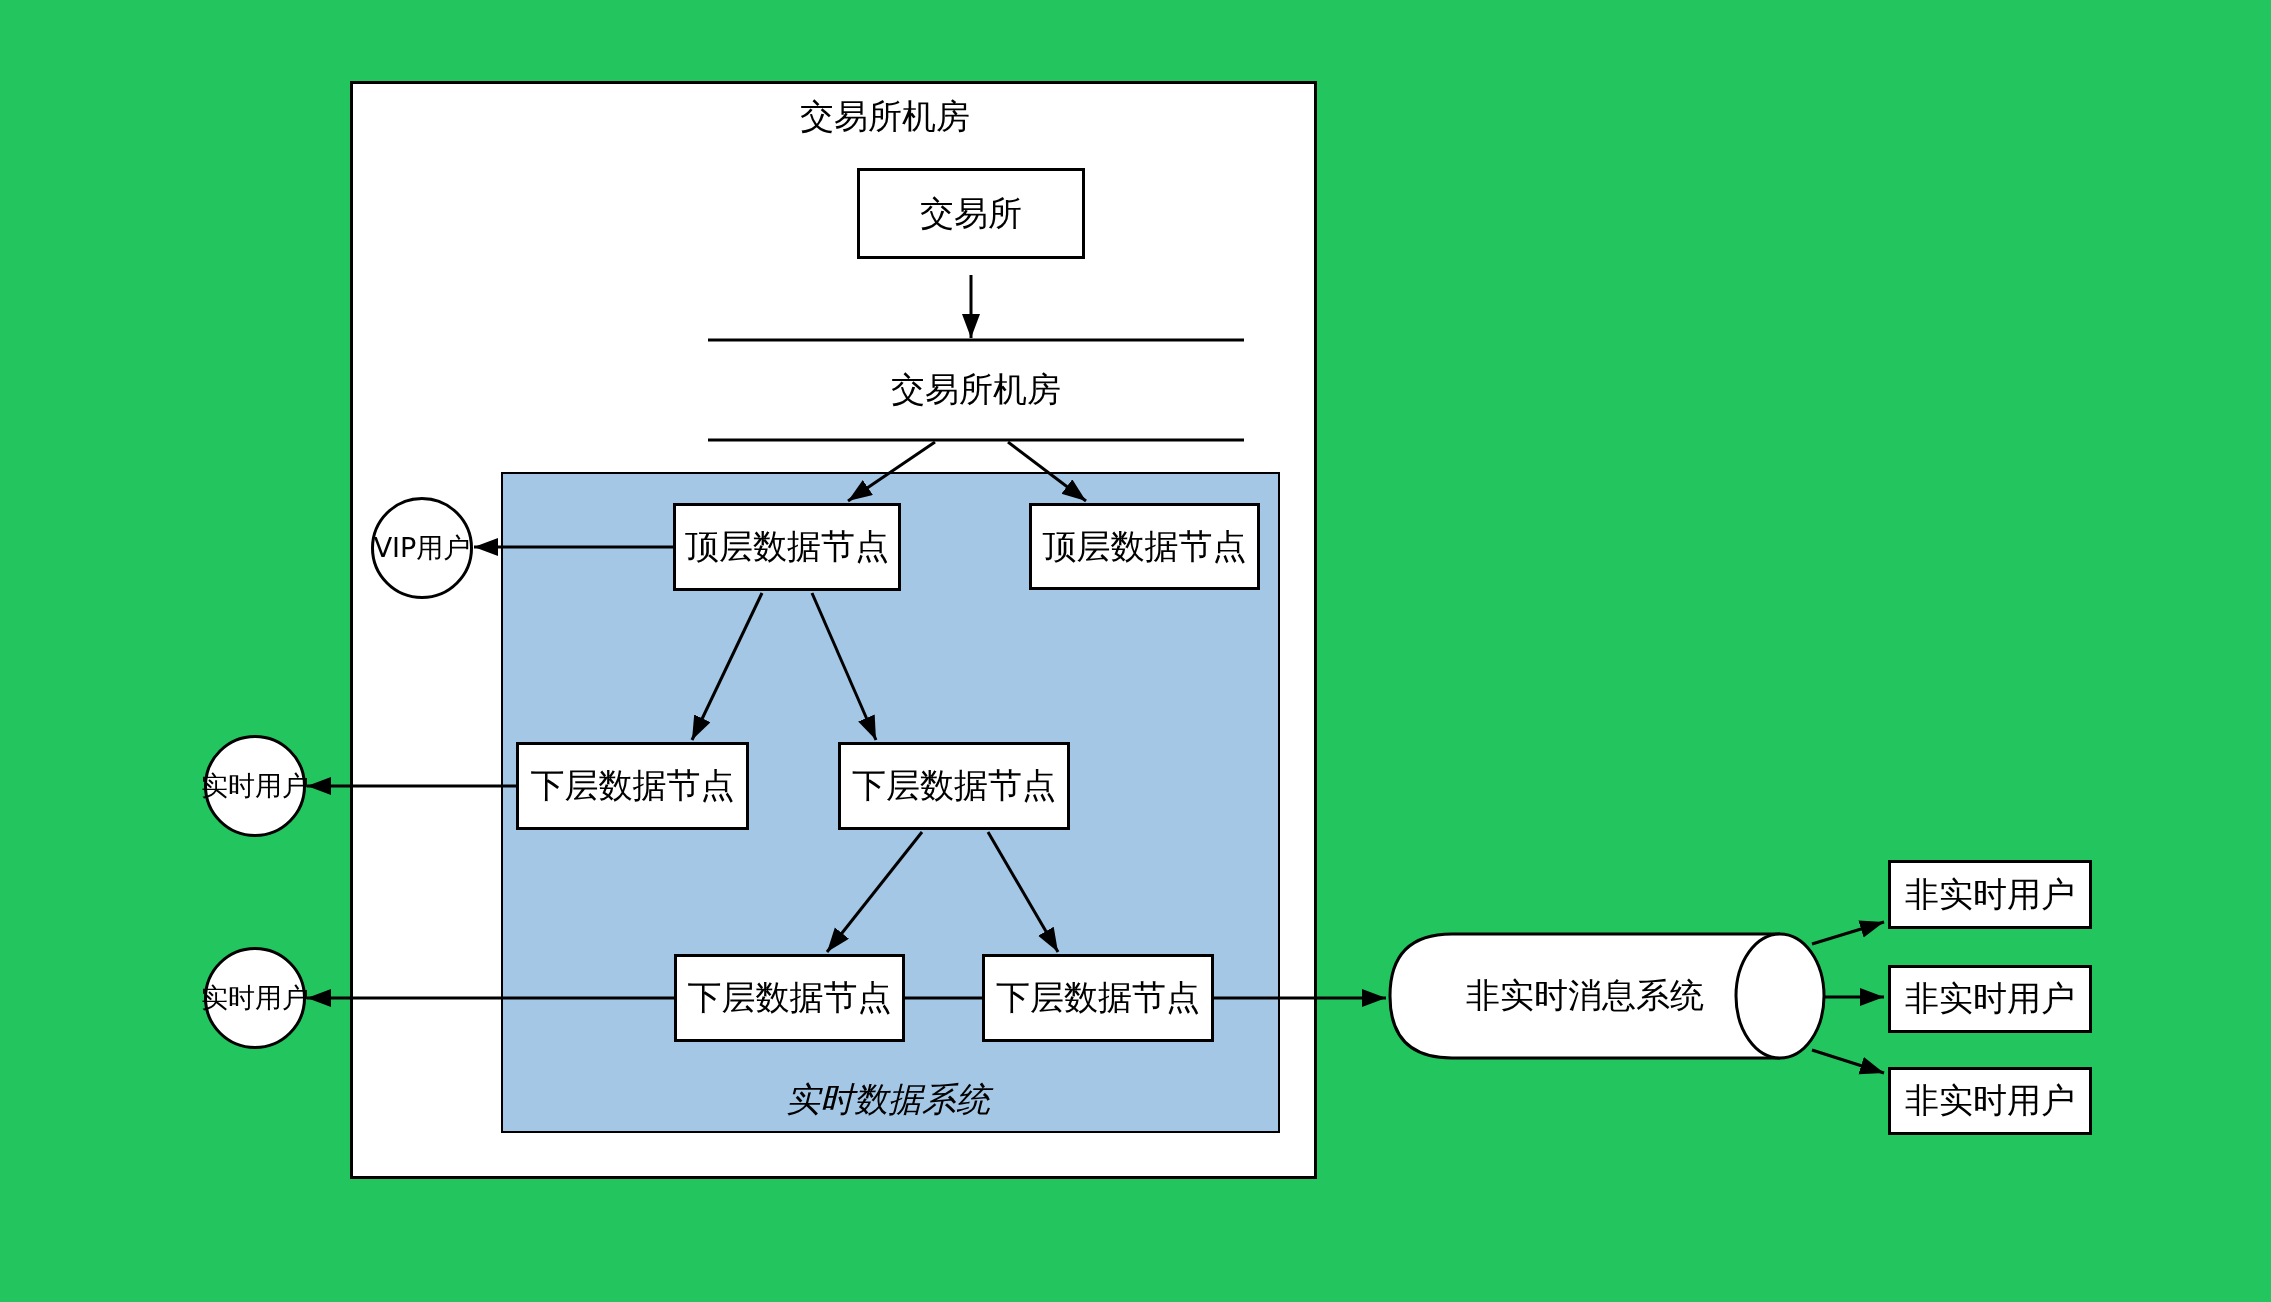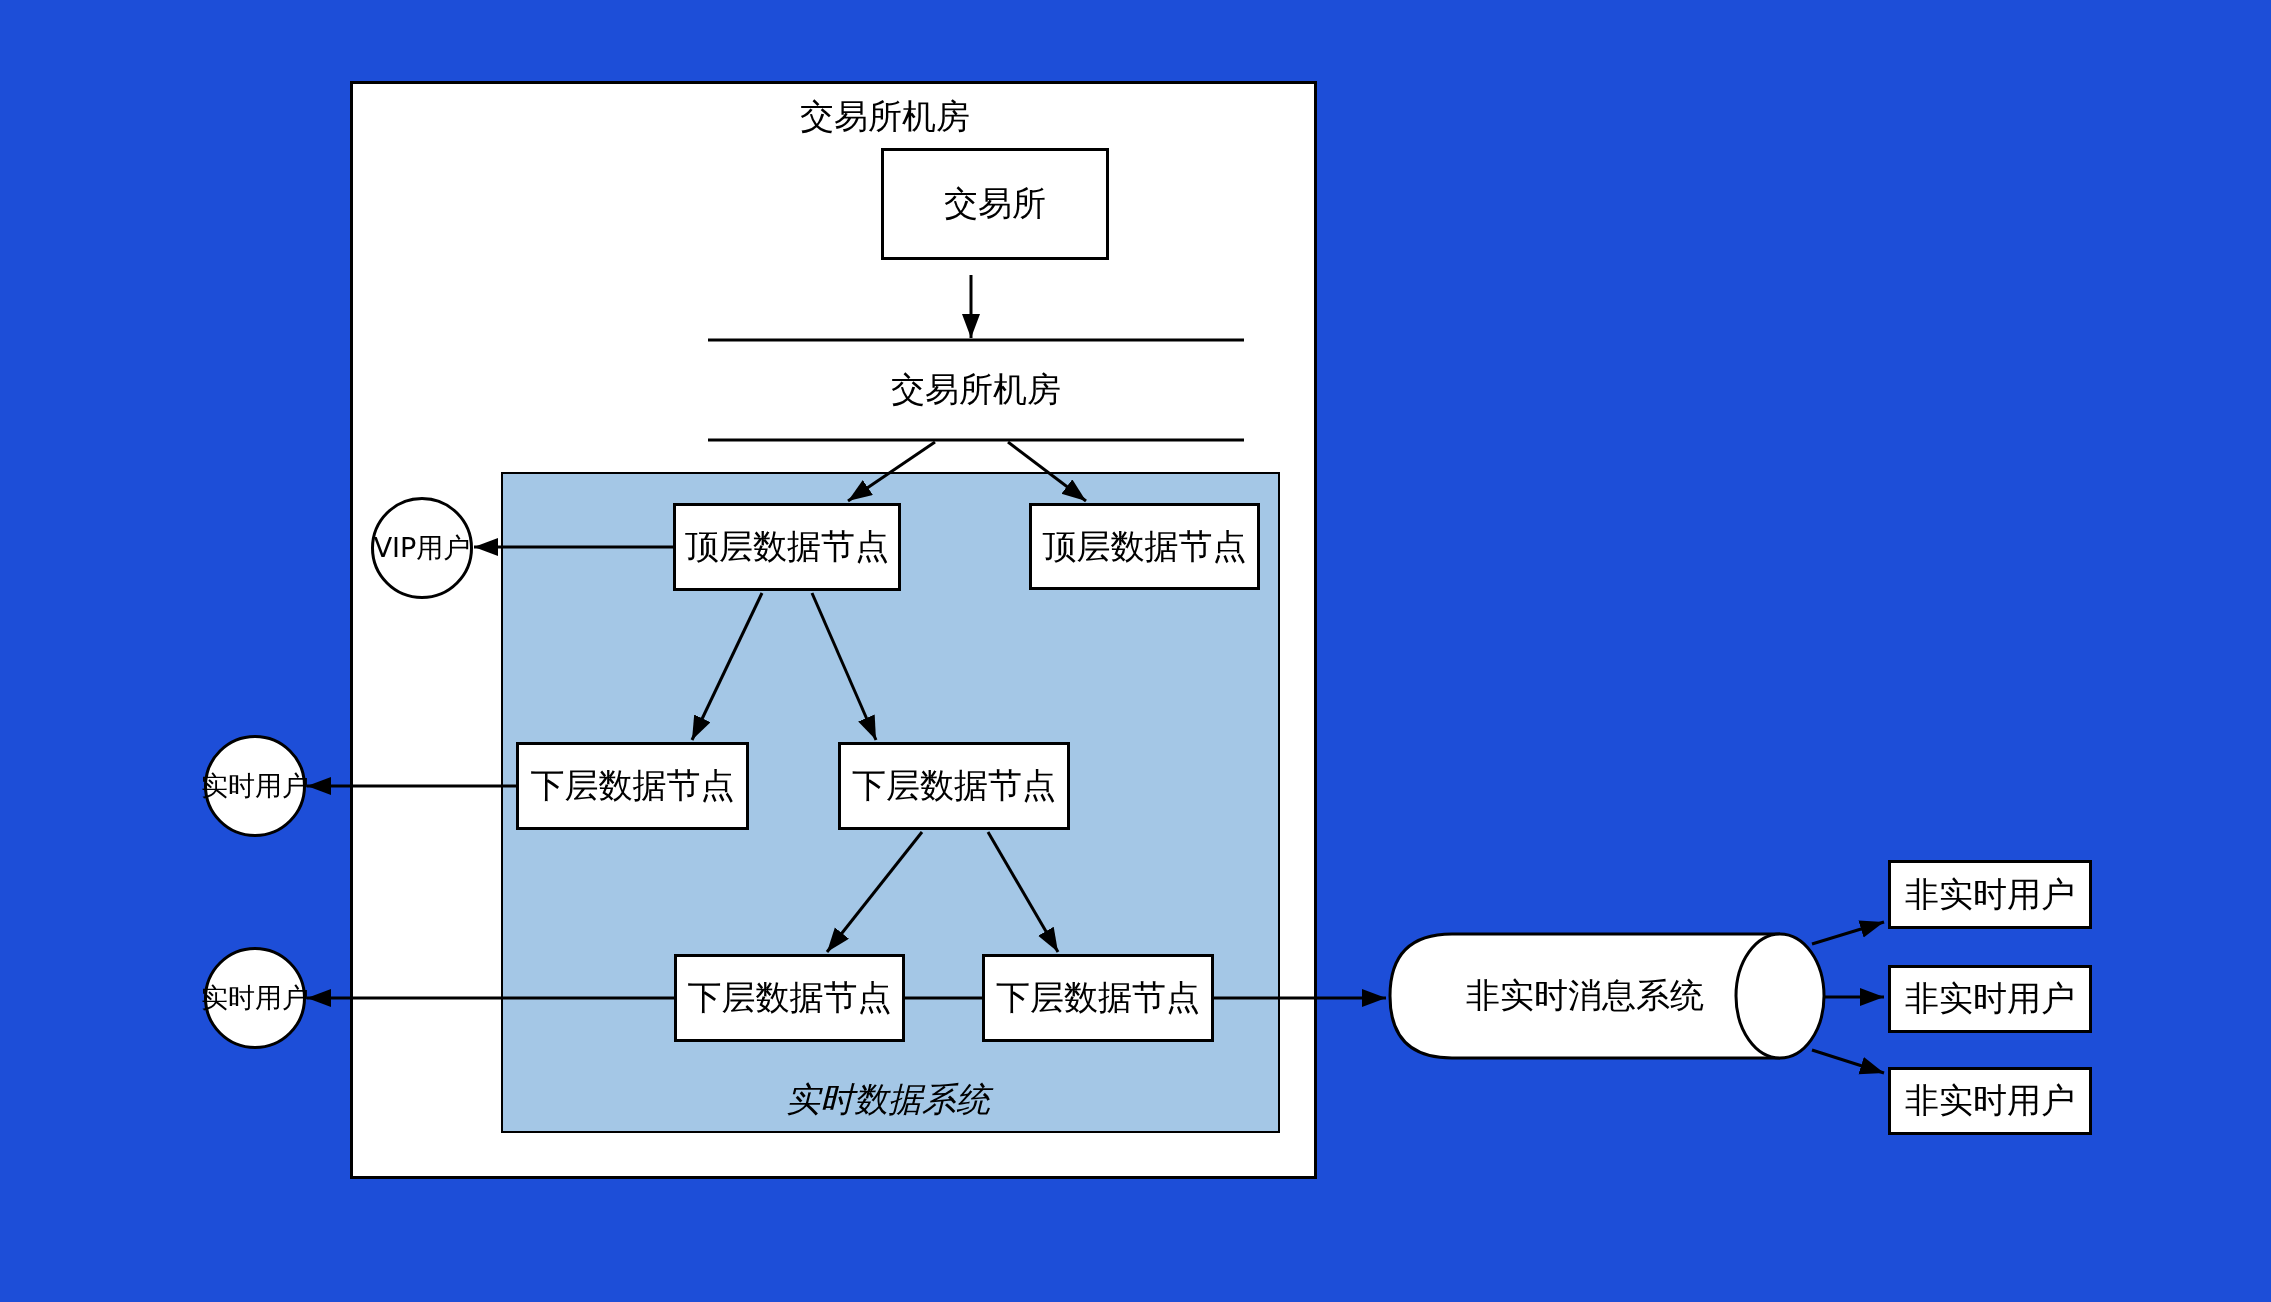--- a/index.html
+++ b/index.html
@@ -1,19 +1,19 @@
 <!DOCTYPE html>
 <html><head>
 <meta charset="utf-8">
 <style>
   html,body{margin:0;padding:0;background:#ffffff;}
   #canvas{
     position:relative;
     width:2271px;height:1302px;
-    background:#1d4ed8;
+    background:#22c55e;
     font-family:"DejaVu Sans", sans-serif;
     color:#000000;
     overflow:hidden;
   }
   .abs{position:absolute;}
   #outer-box{
     left:350px;top:81px;width:967px;height:1098px;
     border:3px solid #000;box-sizing:border-box;background:#ffffff;
   }
   #blue-box{
@@ -33,21 +33,21 @@
     font-size:34px;white-space:nowrap;
   }
   .circle{
     z-index:4;
     background:#ffffff;border:3px solid #000;box-sizing:border-box;
     border-radius:50%;
     display:flex;flex-direction:row;align-items:center;justify-content:center;
     font-size:27px;line-height:34px;white-space:nowrap;
   }
   
-  #exchange-node{left:857px;top:148px;width:228px;height:112px;margin-left:24px;}
+  #exchange-node{left:857px;top:168px;width:228px;height:91px;}
   #top-node-1{left:673px;top:503px;width:228px;height:88px;}
   #top-node-2{left:1029px;top:503px;width:231px;height:87px;}
   #mid-node-1{left:516px;top:742px;width:233px;height:88px;}
   #mid-node-2{left:838px;top:742px;width:232px;height:88px;}
   #bottom-node-1{left:674px;top:954px;width:231px;height:88px;}
   #bottom-node-2{left:982px;top:954px;width:232px;height:88px;}
   #nrt-user-1{left:1888px;top:860px;width:204px;height:69px;}
   #nrt-user-2{left:1888px;top:965px;width:204px;height:68px;}
   #nrt-user-3{left:1888px;top:1067px;width:204px;height:68px;}
   #vip-circle{left:371px;top:497px;width:102px;height:102px;}

